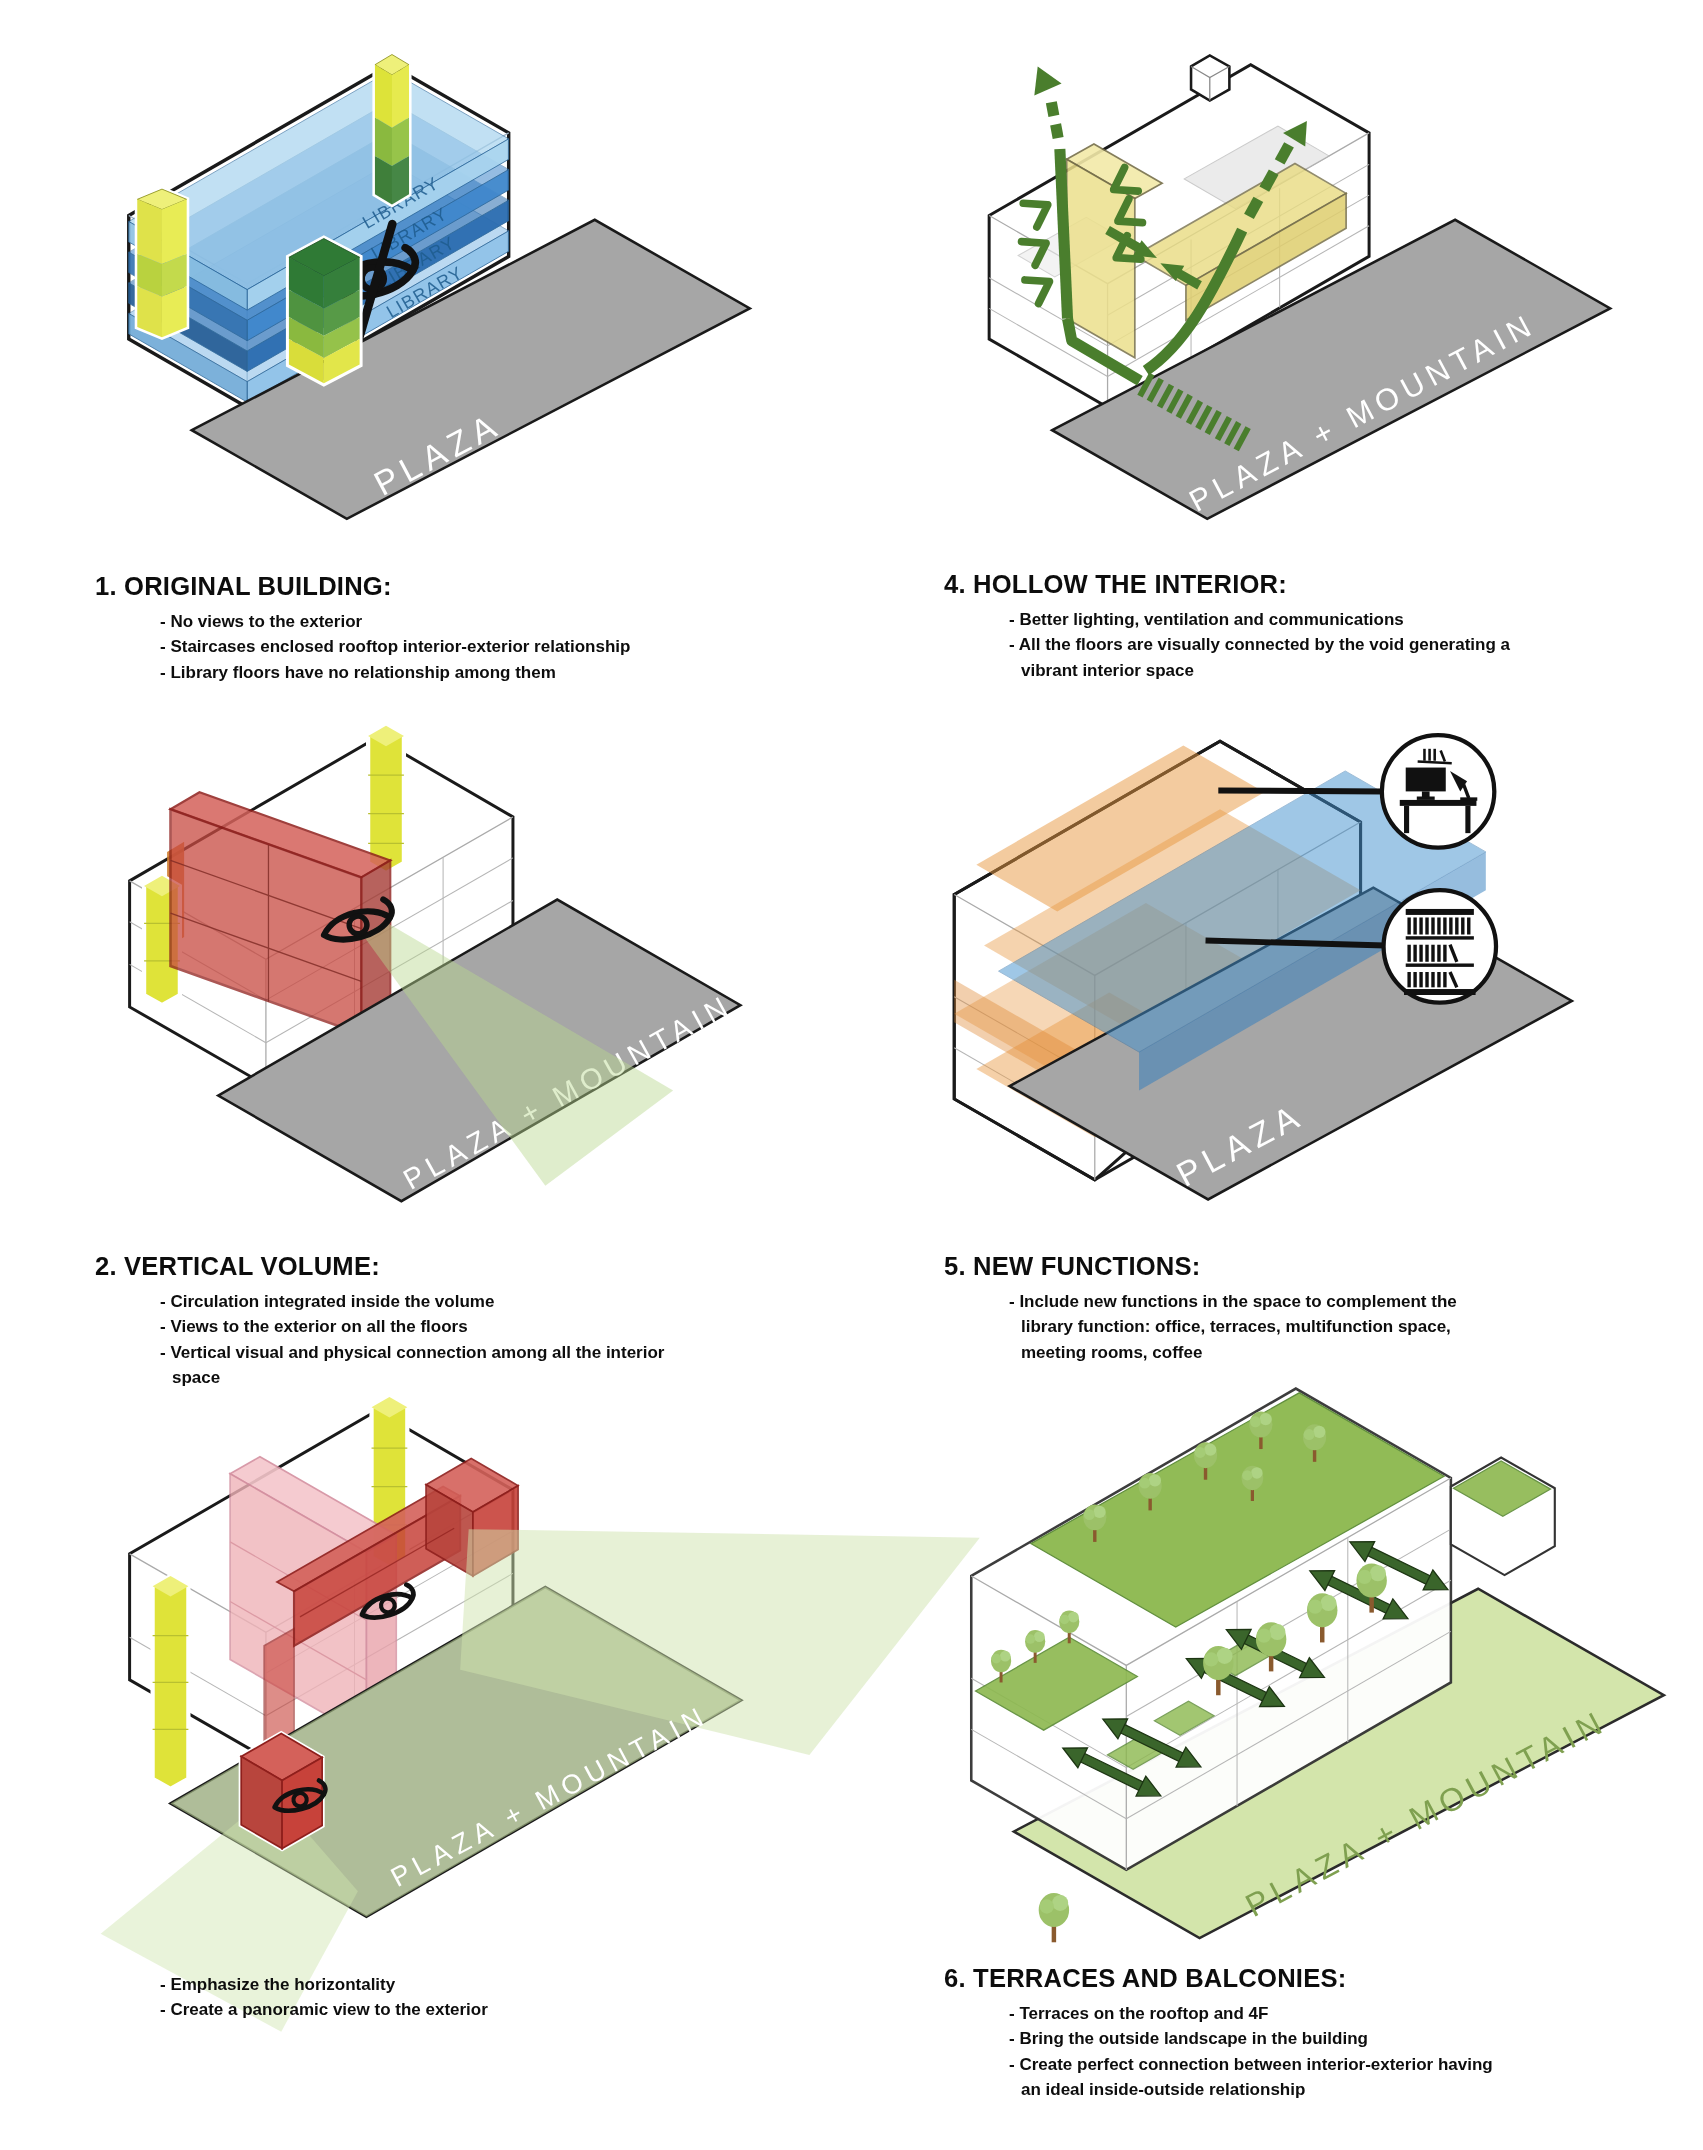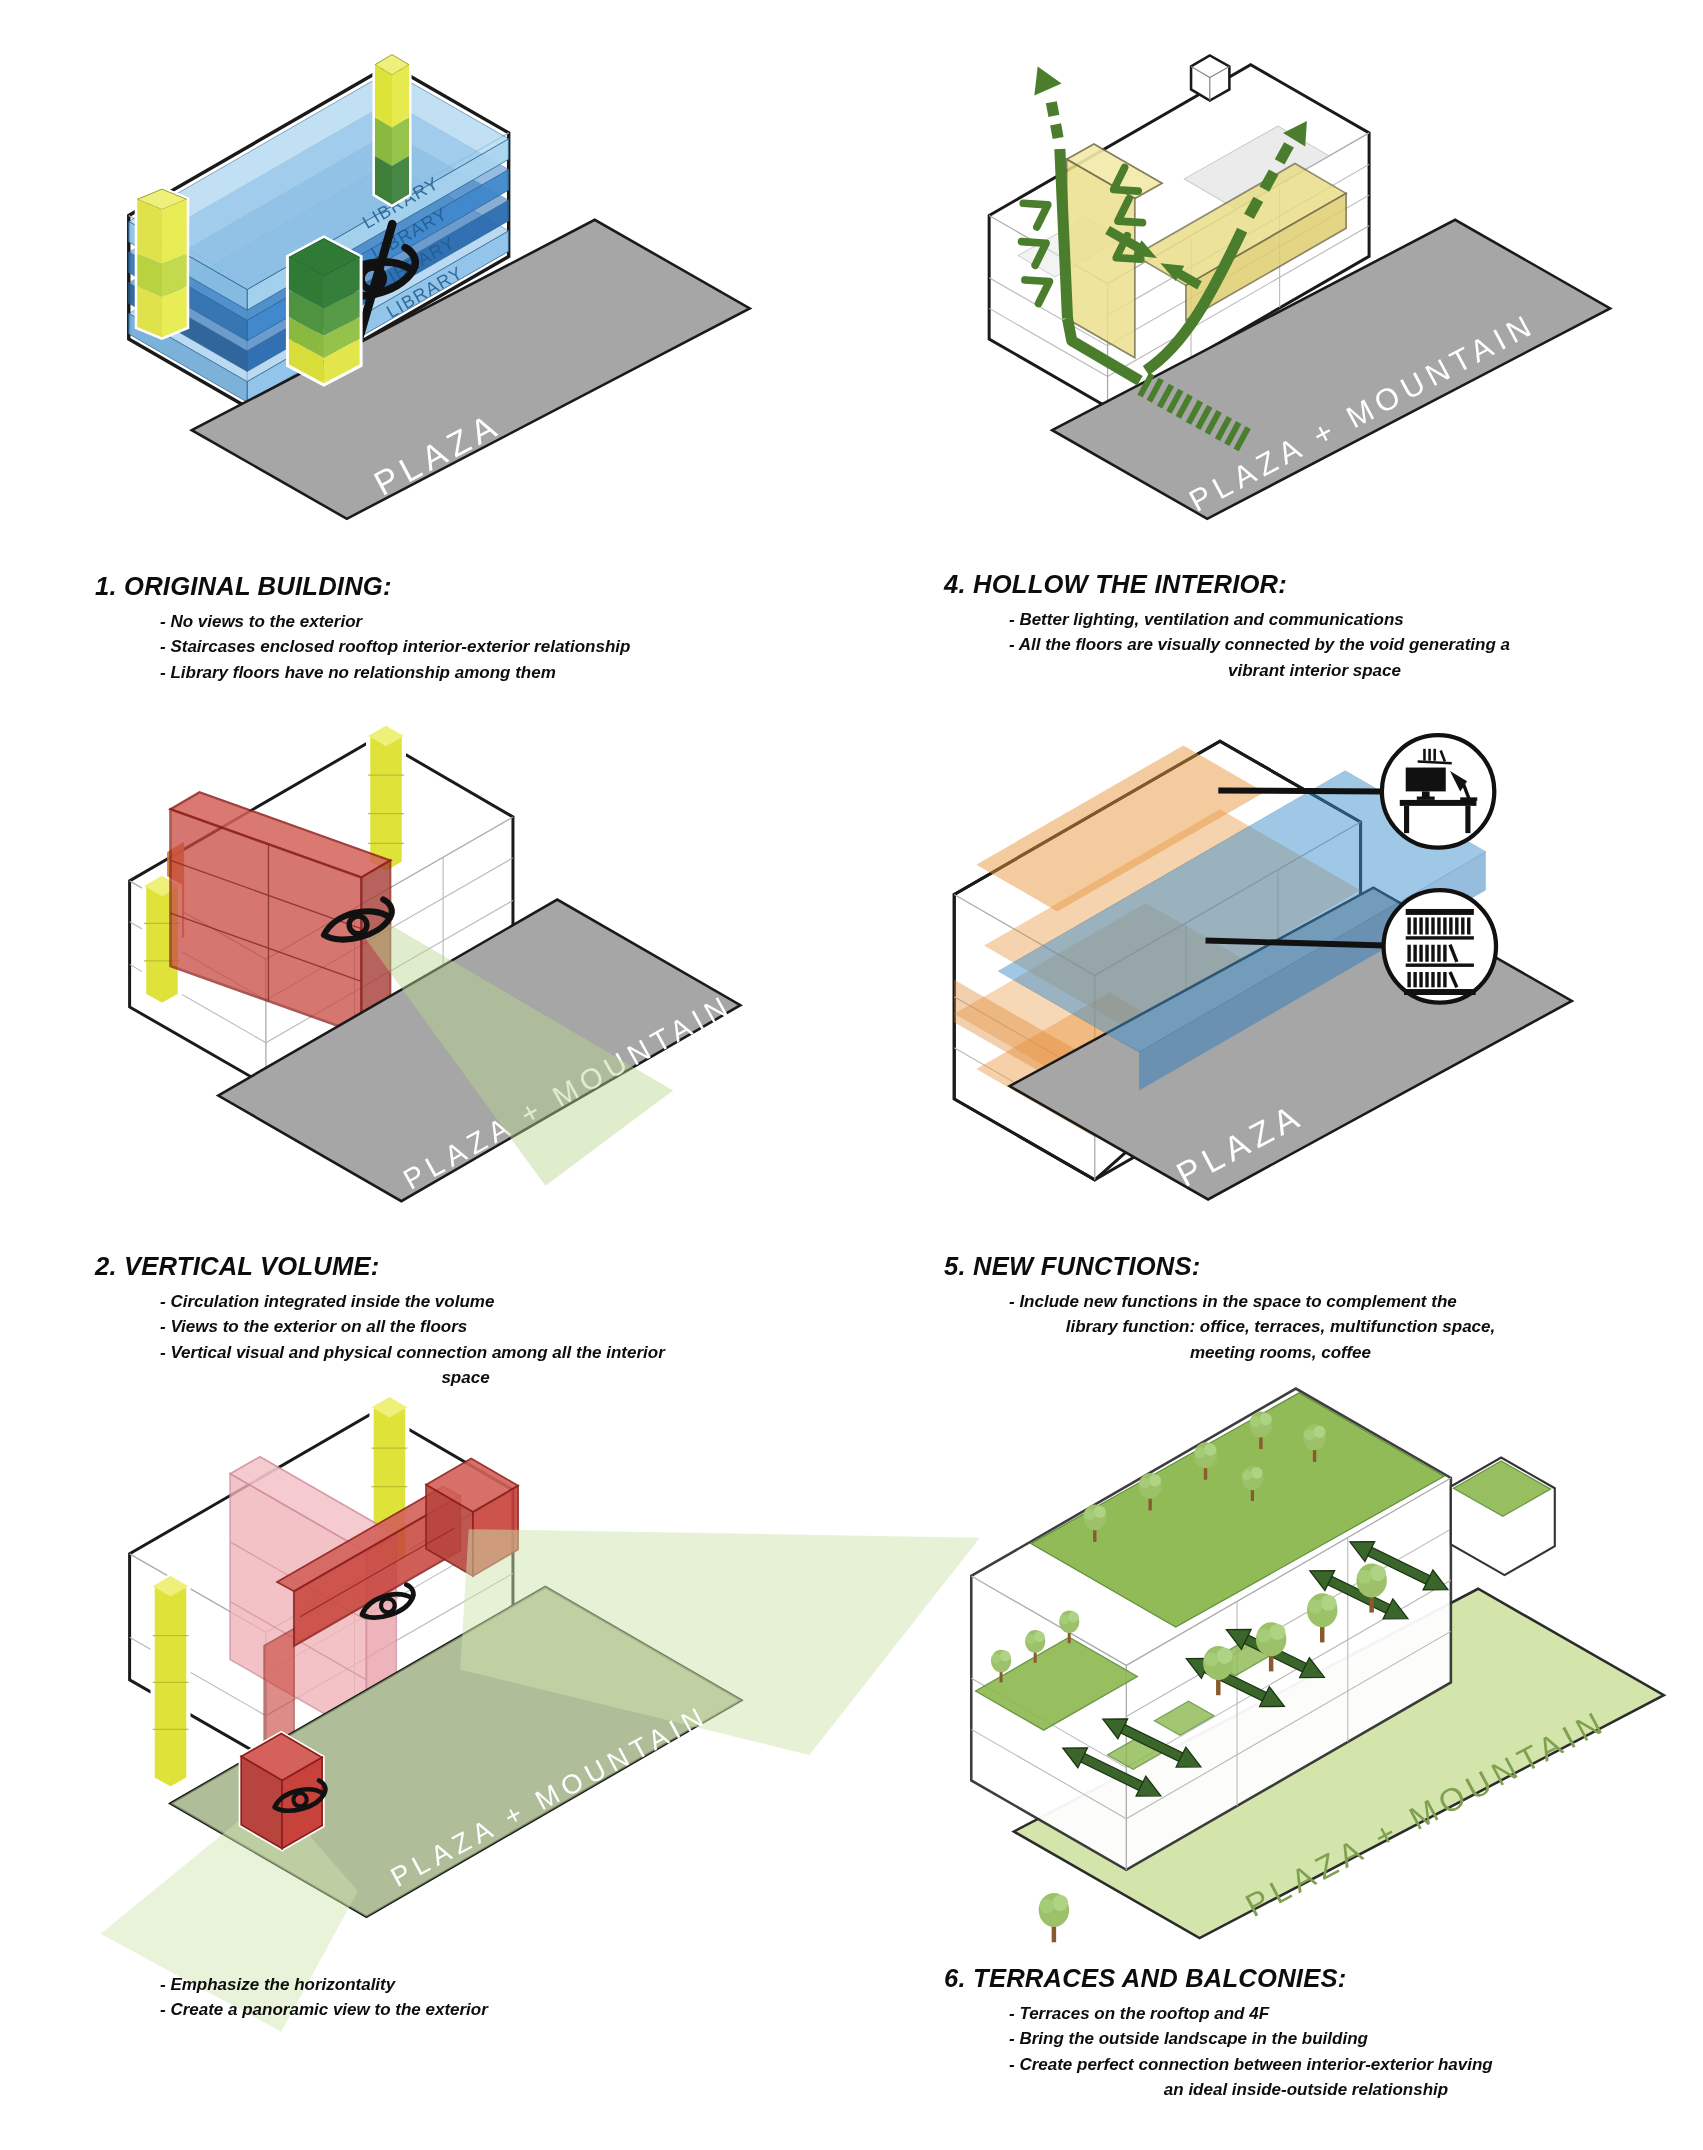--- a/index.html
+++ b/index.html
@@ -1,23 +1,23 @@
 <!DOCTYPE html>
 <html style="font-size:13.6px"><head>
 <meta charset="utf-8">
 <style>
   html,body{margin:0;padding:0;background:#ffffff;}
   .canvas{position:relative;width:1704px;height:2151px;background:#ffffff;overflow:hidden;
           font-family:"Liberation Sans",sans-serif;color:#0d0d0d;}
   .diagram-svg{position:absolute;left:0;top:0;}
-  .tblock{position:absolute;font-style:italic;}
+  .tblock{position:absolute;}
   .tblock .title{font-size:25.6px;font-weight:bold;letter-spacing:0.2px;color:#0d0d0d;}
   .tblock .bullets{margin-top:7.7px;margin-left:34px;}
   .tblock .bullets div{font-size:17px;font-weight:bold;line-height:25.6px;color:#0d0d0d;margin-left:31px;}
-  .tblock .bullets div.cont{padding-left:12px;text-align:center;}
+  .tblock .bullets div.cont{padding-left:12px;}
   svg text.plaza{font-family:"Liberation Sans",sans-serif;letter-spacing:7px;}
   svg text.lib{font-family:"Liberation Sans",sans-serif;letter-spacing:1.5px;}
 </style>
 </head>
 <body>
 
 <div class="canvas">
 
 <svg class="diagram-svg" width="1704" height="2151" viewBox="0 0 2000 2525">
   <defs>

